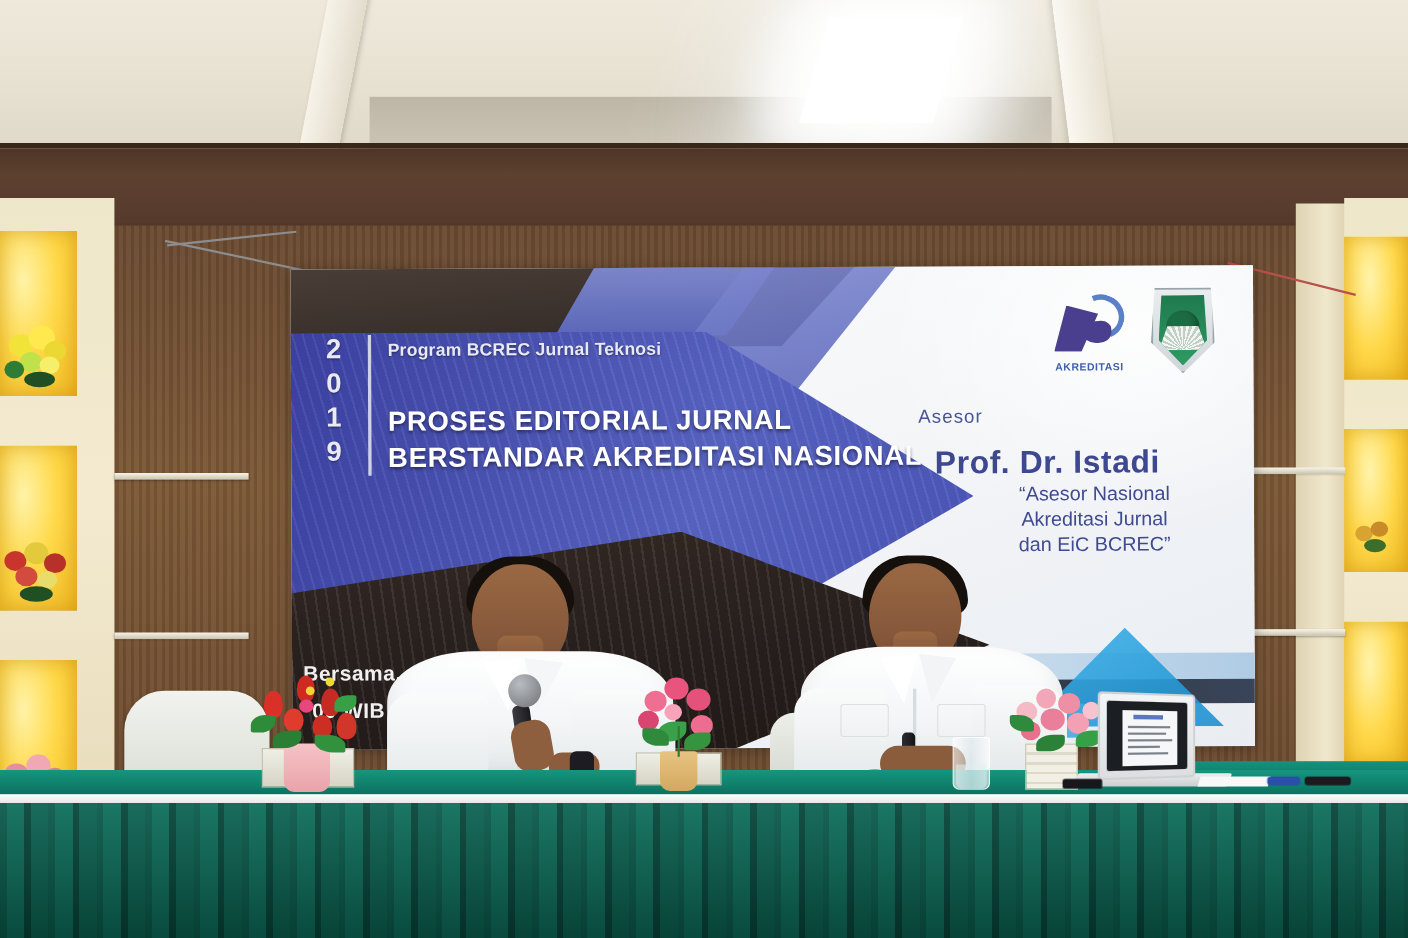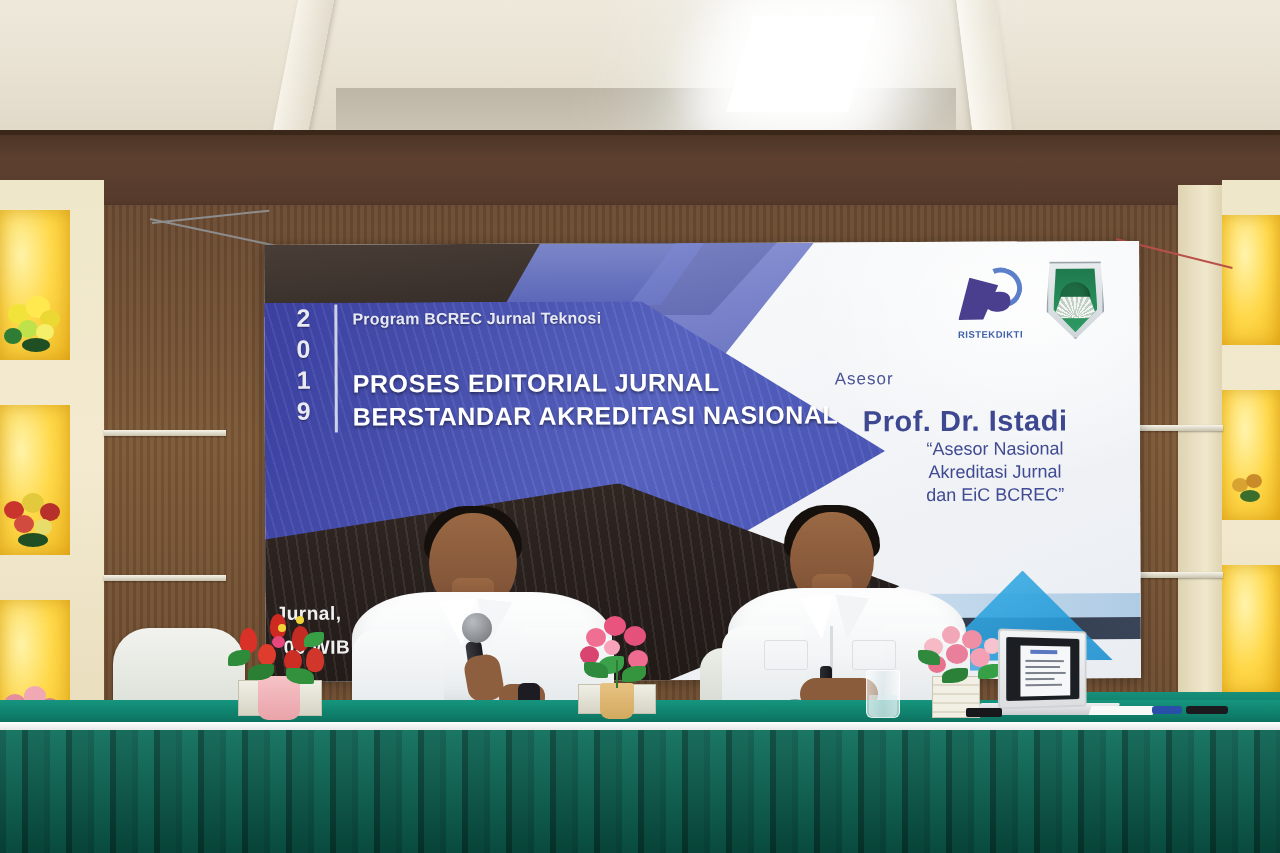--- a/index.html
+++ b/index.html
@@ -196,21 +196,21 @@
   .bn-h3 {
     position: absolute; left: 88px; top: 158px;
     color: #ffffff; font-size: 25px; font-weight: 700;
     letter-spacing: .6px; text-shadow: 0 2px 3px rgba(0,0,0,.45);
   }
   .bn-bersama {
     position: absolute; left: 570px; top: 127px;
     color: #4a5494; font-size: 17px; letter-spacing: 1px;
   }
   .bn-speaker {
-    position: absolute; left: 598px; top: 163px;
+    position: absolute; left: 585px; top: 163px;
     color: #3e4891; font-size: 29px; font-weight: 700; letter-spacing: .5px;
   }
   .bn-role { position: absolute; left: 600px; top: 196px; width: 260px; text-align: center; }
   .bn-role div { color: #3f4a92; font-size: 18px; line-height: 23px; }
   .bn-date {
     position: absolute; left: 10px; top: 358px;
     color: #f0f0f0; font-size: 19px; font-weight: 600; letter-spacing: .5px;
   }
   .bn-time {
     position: absolute; left: 18px; top: 392px;
@@ -522,32 +522,32 @@
     <div class="bn-h3">BERSTANDAR AKREDITASI NASIONAL</div>
 
     <div class="bn-bersama">Asesor</div>
     <div class="bn-speaker">Prof. Dr. Istadi</div>
     <div class="bn-role">
       <div>“Asesor Nasional</div>
       <div>Akreditasi Jurnal</div>
       <div>dan EiC BCREC”</div>
     </div>
 
-    <div class="bn-date">Jurnal,</div>
+    <div class="bn-date">Bersama,</div>
     <div class="bn-time">00 WIB</div>
     <div class="bn-venue">
       <div>Ruang Se          ta</div>
       <div>Un</div>
     </div>
 
     <div class="logo-ristek">
       <div class="swoosh1"></div>
       <div class="swoosh2"></div>
       <div class="swoosh3"></div>
-      <div class="lbl">RISTEKDIKTI</div>
+      <div class="lbl">AKREDITASI</div>
     </div>
 
     <div class="logo-crest">
       <div class="crest-in">
         <div class="crest-tree"></div>
         <div class="crest-rays"></div>
       </div>
     </div>
   </div>
 

